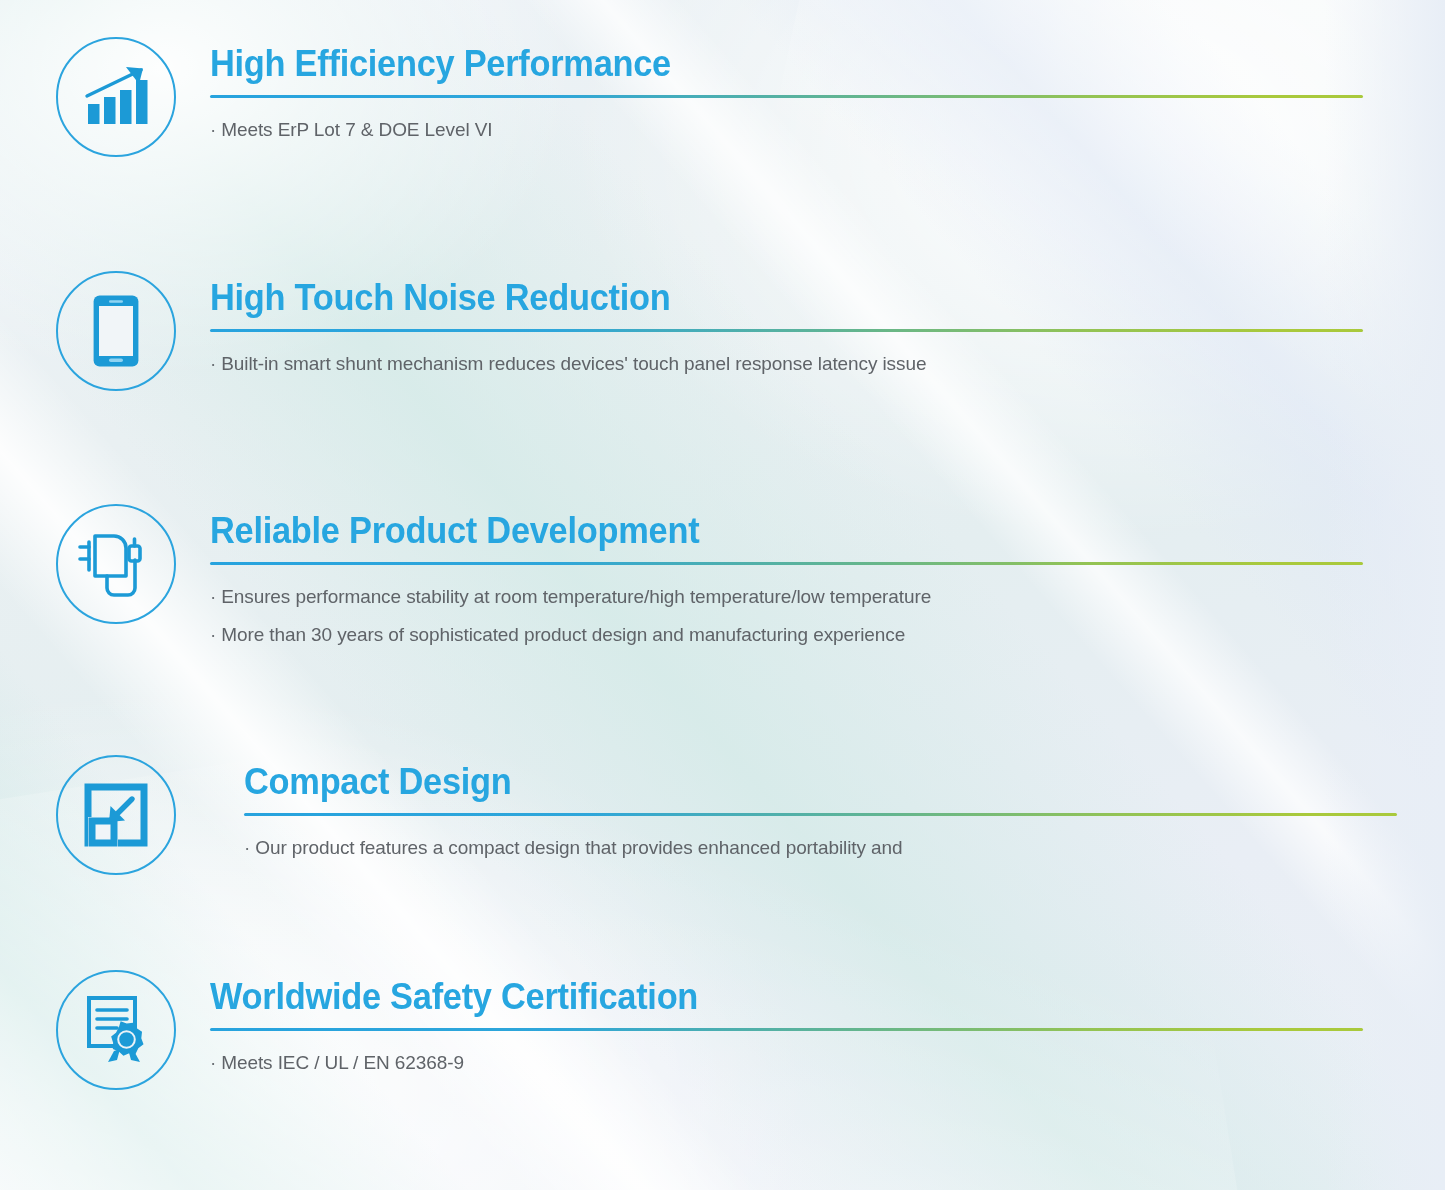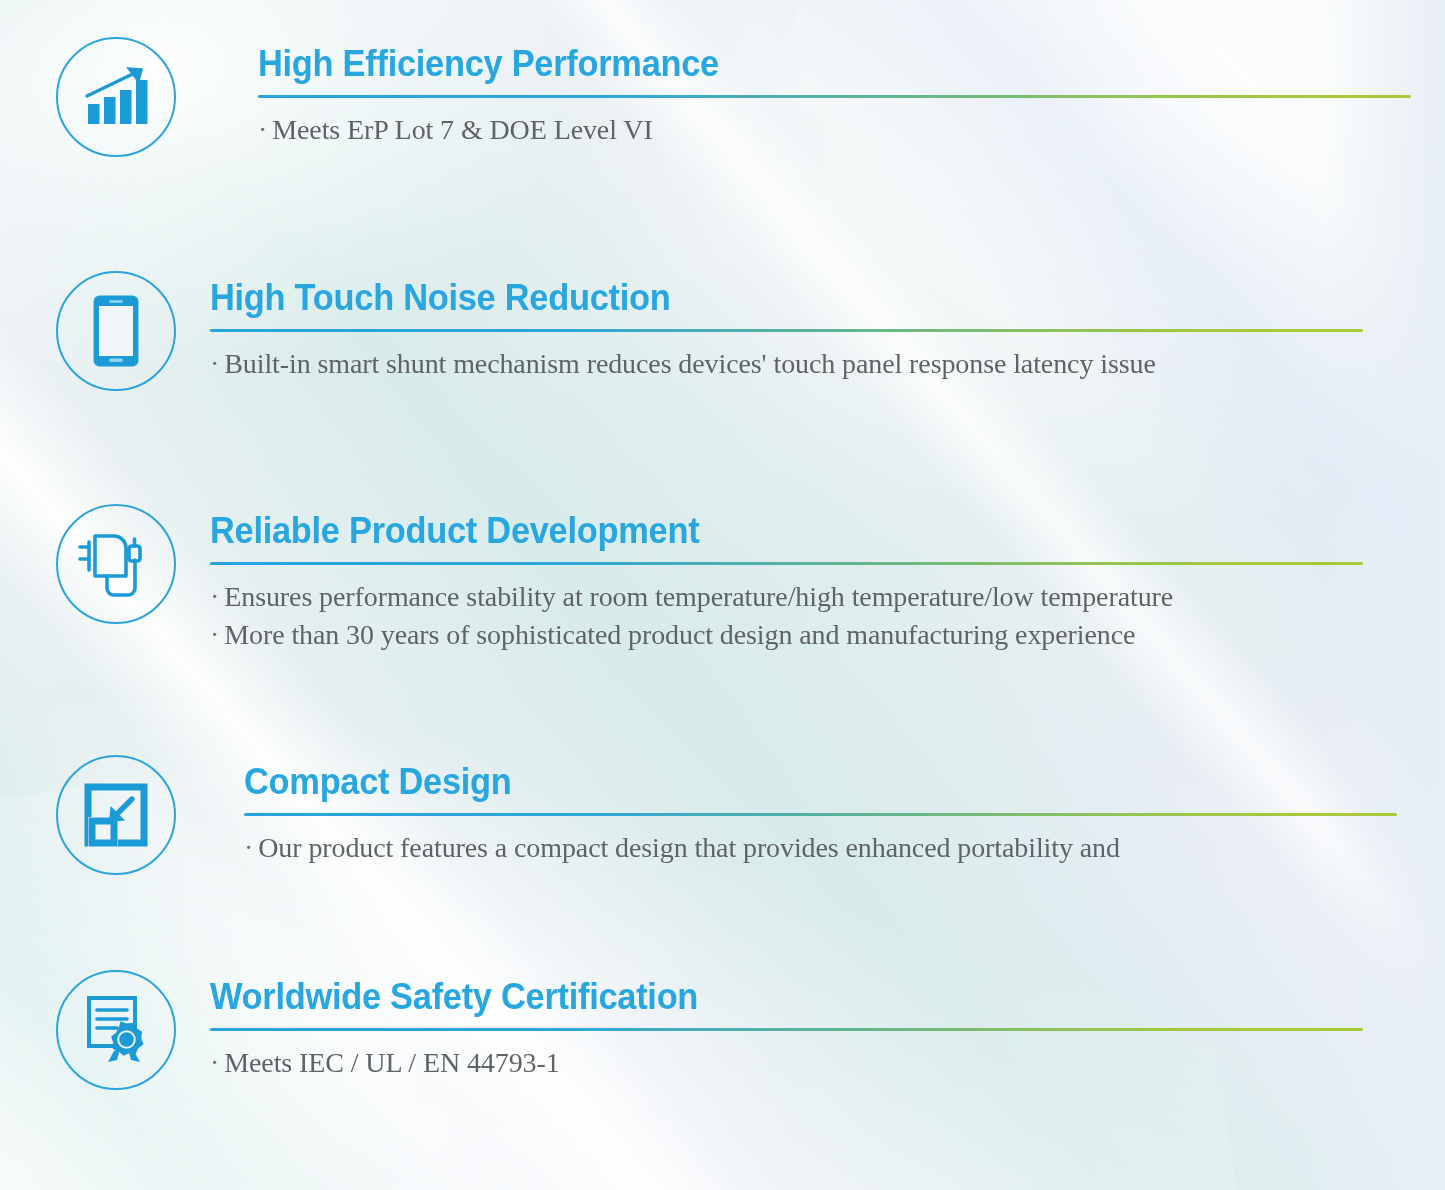--- a/index.html
+++ b/index.html
@@ -137,22 +137,22 @@
   .divider {
     width: 1153px;
     height: 3px;
     margin-top: 9px;
     margin-bottom: 13px;
     border-radius: 2px;
     background: linear-gradient(90deg, #27A3DE 0%, #2EA6DA 30%, #63B58F 56%, #93C354 76%, #A9C93C 92%, #A9C93C 100%);
   }
 
   .bullets {
-    font-family: Liberation Serif, serif;
-    font-size: 28px;
+    font-family: Liberation Sans, sans-serif;
+    font-size: 19px;
     line-height: 38px;
     color: #5F6368;
     letter-spacing: -0.1px;
   }
   .bullet-line { white-space: nowrap; }
   .bullet-line .dot { margin-right: 5px; color: #6b7075; }
   .bullet-cont { display: block; padding-left: 18px; white-space: nowrap; }
 </style>
 </head>
 <body>
@@ -167,21 +167,21 @@
     <div class="stripe s5"></div>
   </div>
   <div class="bg-sweep-tr"></div>
   <div class="bg-sweep-bl"></div>
   <div class="bg-glow-tl"></div>
   <div class="bg-tint-r"></div>
 </div>
 
 <div id="content">
 
-  <div class="feature" style="top:36px;gap:48px;">
+  <div class="feature" style="top:36px;">
     <div class="icon-wrap">
       <div class="icon-circle">
         <svg width="74" height="66" viewBox="0 0 74 66" fill="none">
           <g fill="#1C9AD6">
             <rect x="9" y="40" width="11.5" height="20"></rect>
             <rect x="25" y="33" width="11.5" height="27"></rect>
             <rect x="41" y="26" width="11.5" height="34"></rect>
             <rect x="57" y="16" width="11.5" height="44"></rect>
           </g>
           <path d="M8 32 L62 6" stroke="#1C9AD6" stroke-width="3.4" stroke-linecap="round"></path>
@@ -287,19 +287,19 @@
           <circle cx="45.5" cy="45.5" r="10" fill="#1C9AD6"></circle>
           <circle cx="45.5" cy="45.5" r="8.3" fill="none" stroke="#EAF2F7" stroke-width="2"></circle>
         </svg>
       </div>
     </div>
     <div class="feature-body">
       <div class="feature-title">Worldwide Safety Certification</div>
       <div class="divider"></div>
       <div class="bullets">
         <div class="bullet-line">
-          <span class="dot">·</span><span>Meets IEC / UL / EN 44793-1</span>
+          <span class="dot">·</span><span>Meets IEC / UL / EN 62368-9</span>
         </div>
       </div>
     </div>
   </div>
 
 </div>
 
 </body></html>

